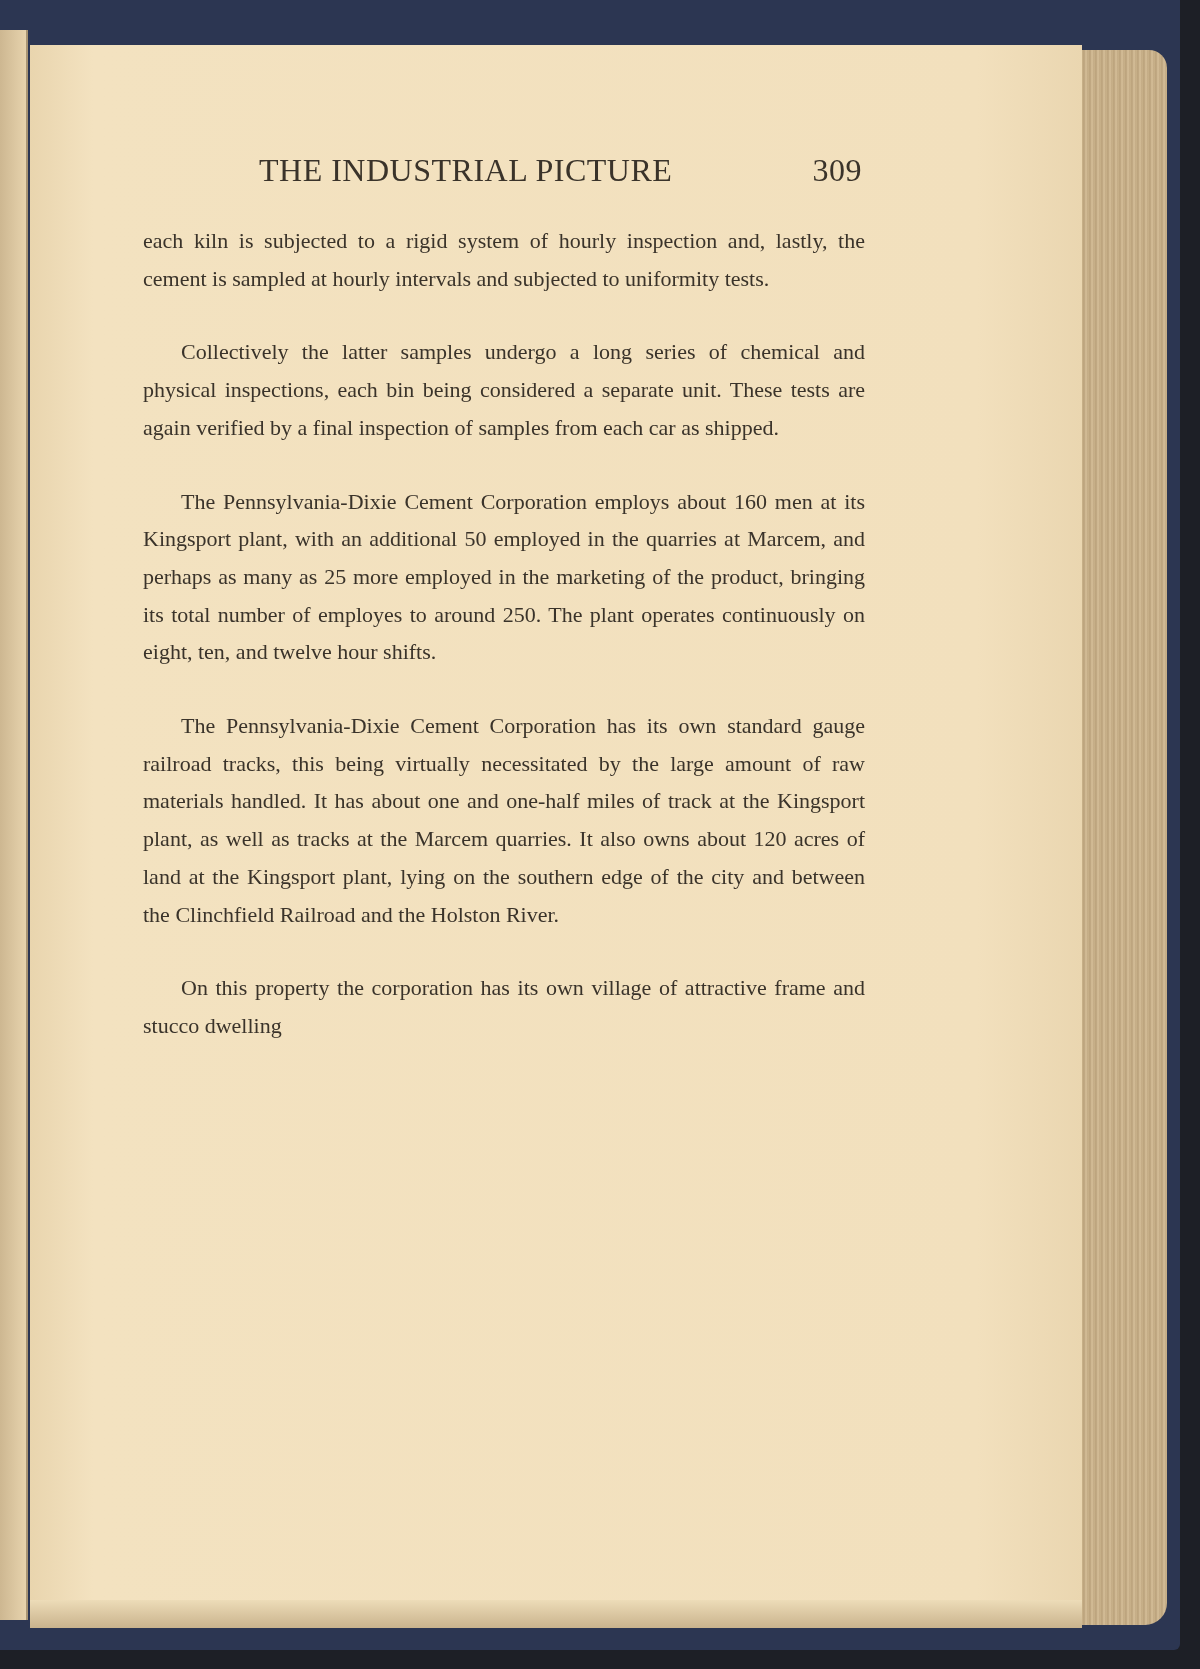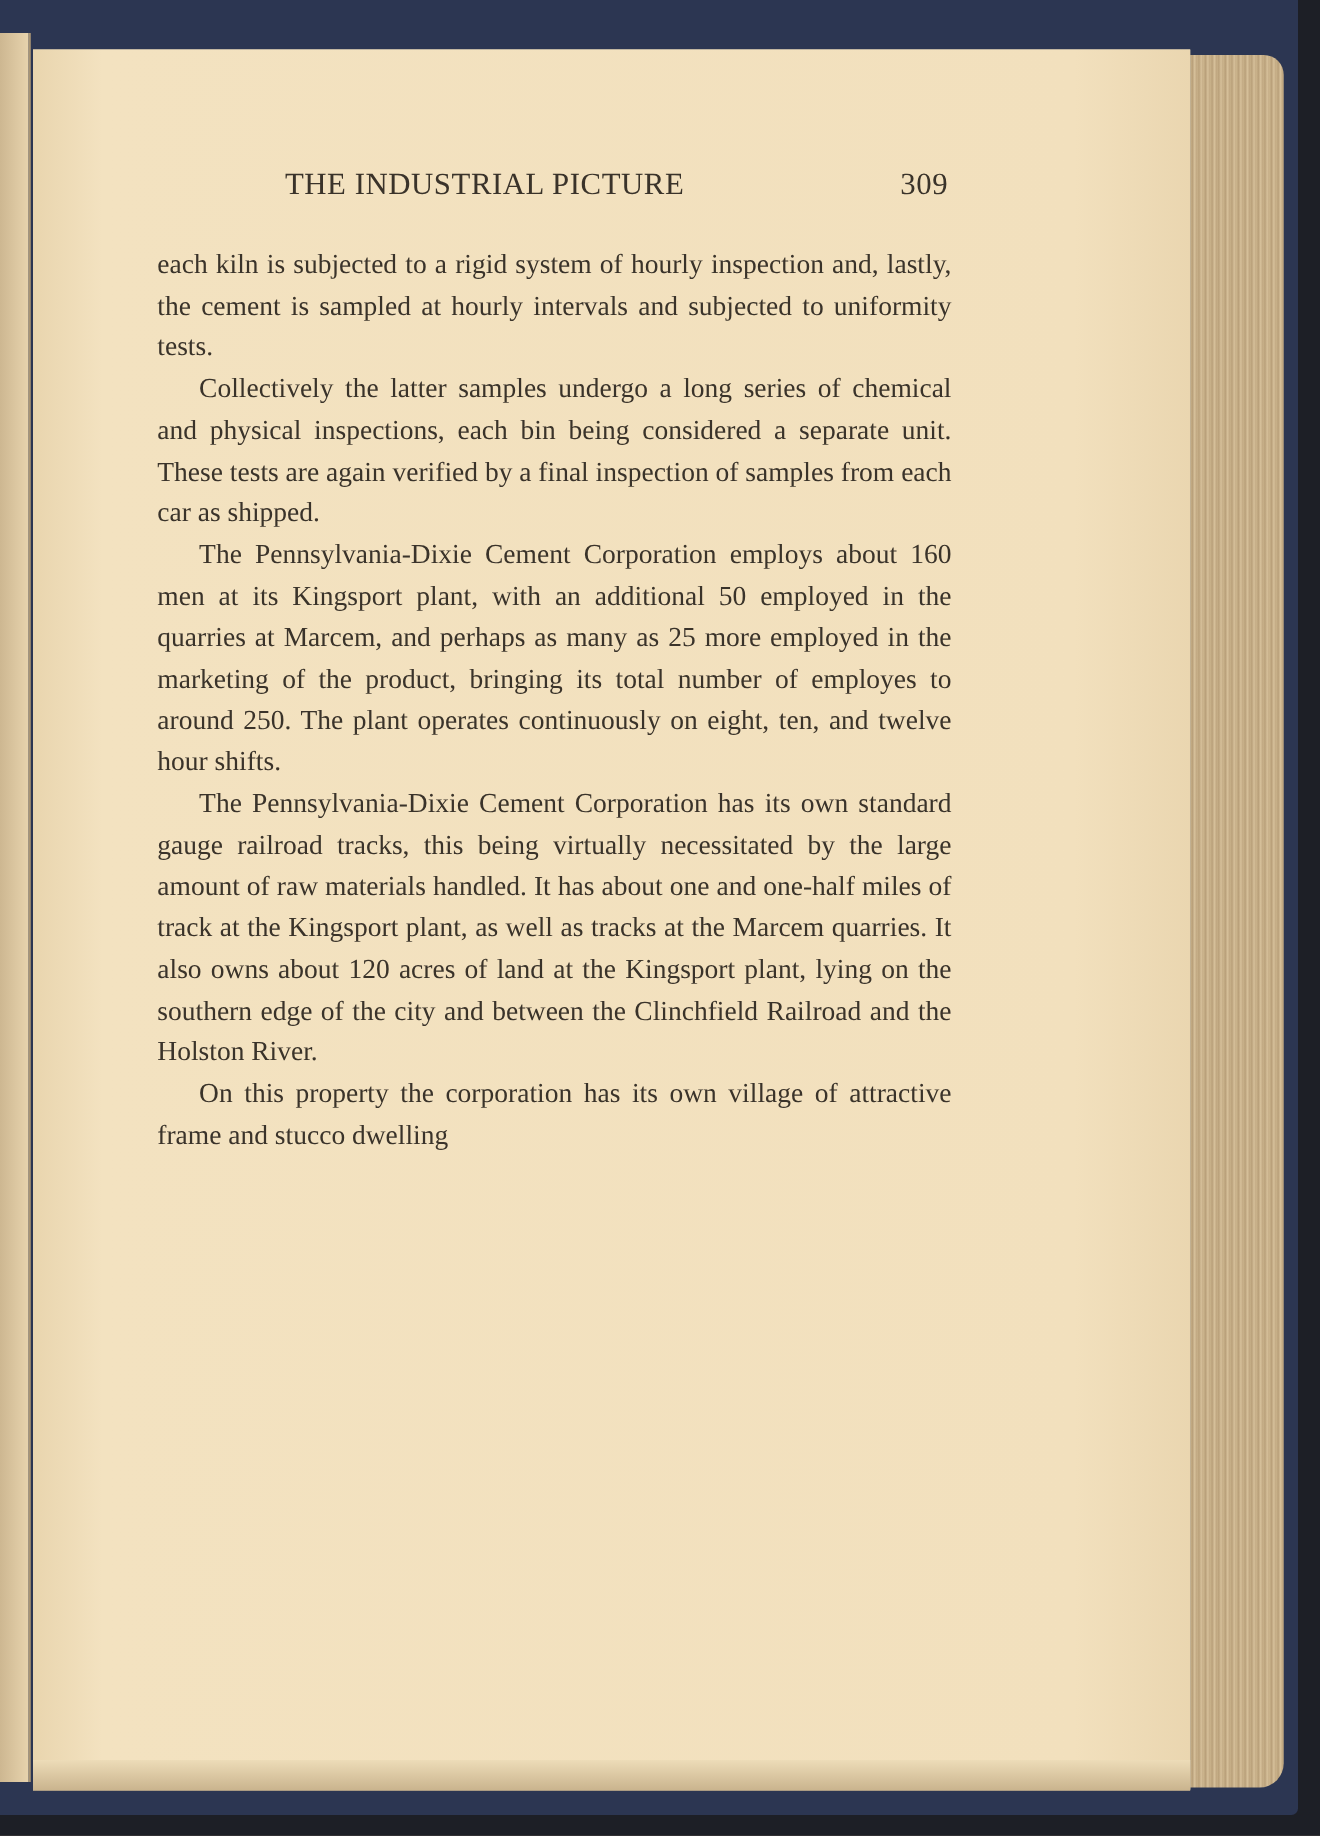--- a/index.html
+++ b/index.html
@@ -28,28 +28,28 @@
     background:repeating-linear-gradient(to right,#cbb48c 0px,#b9a07a 2px,#d6c09a 4px,#c0a781 6px);
     border-radius:0 18px 22px 0;
   }
   .bottom-edge {
     position:absolute; left:30px; top:1600px; width:1052px; height:28px;
     background:linear-gradient(to bottom,#eddcb8,#c9b38d);
   }
   .running-head {
     position:absolute; left:259px; top:152px; width:603px;
     display:flex; justify-content:space-between;
-    font-size:28px; color:#3a332a; letter-spacing:0.5px;
+    font-size:32px; color:#3a332a; letter-spacing:0.5px;
   }
   .body-text {
     position:absolute; left:143px; top:222px; width:722px;
-    color:#3a332a; font-size:25px; line-height:37.7px;
+    color:#3a332a; font-size:22px; line-height:37.7px;
   }
   .para { margin:0; text-align:justify; text-align-last:left; }
-  .para.indent { text-indent:38px; }
+  .para.indent { text-indent:38px;margin-top:36px; }
 </style>
 </head>
 <body>
 
 <div class="cover"></div>
 <div class="left-page"></div>
 <div class="fore-edge"></div>
 <div class="page"></div>
 <div class="bottom-edge"></div>
 

